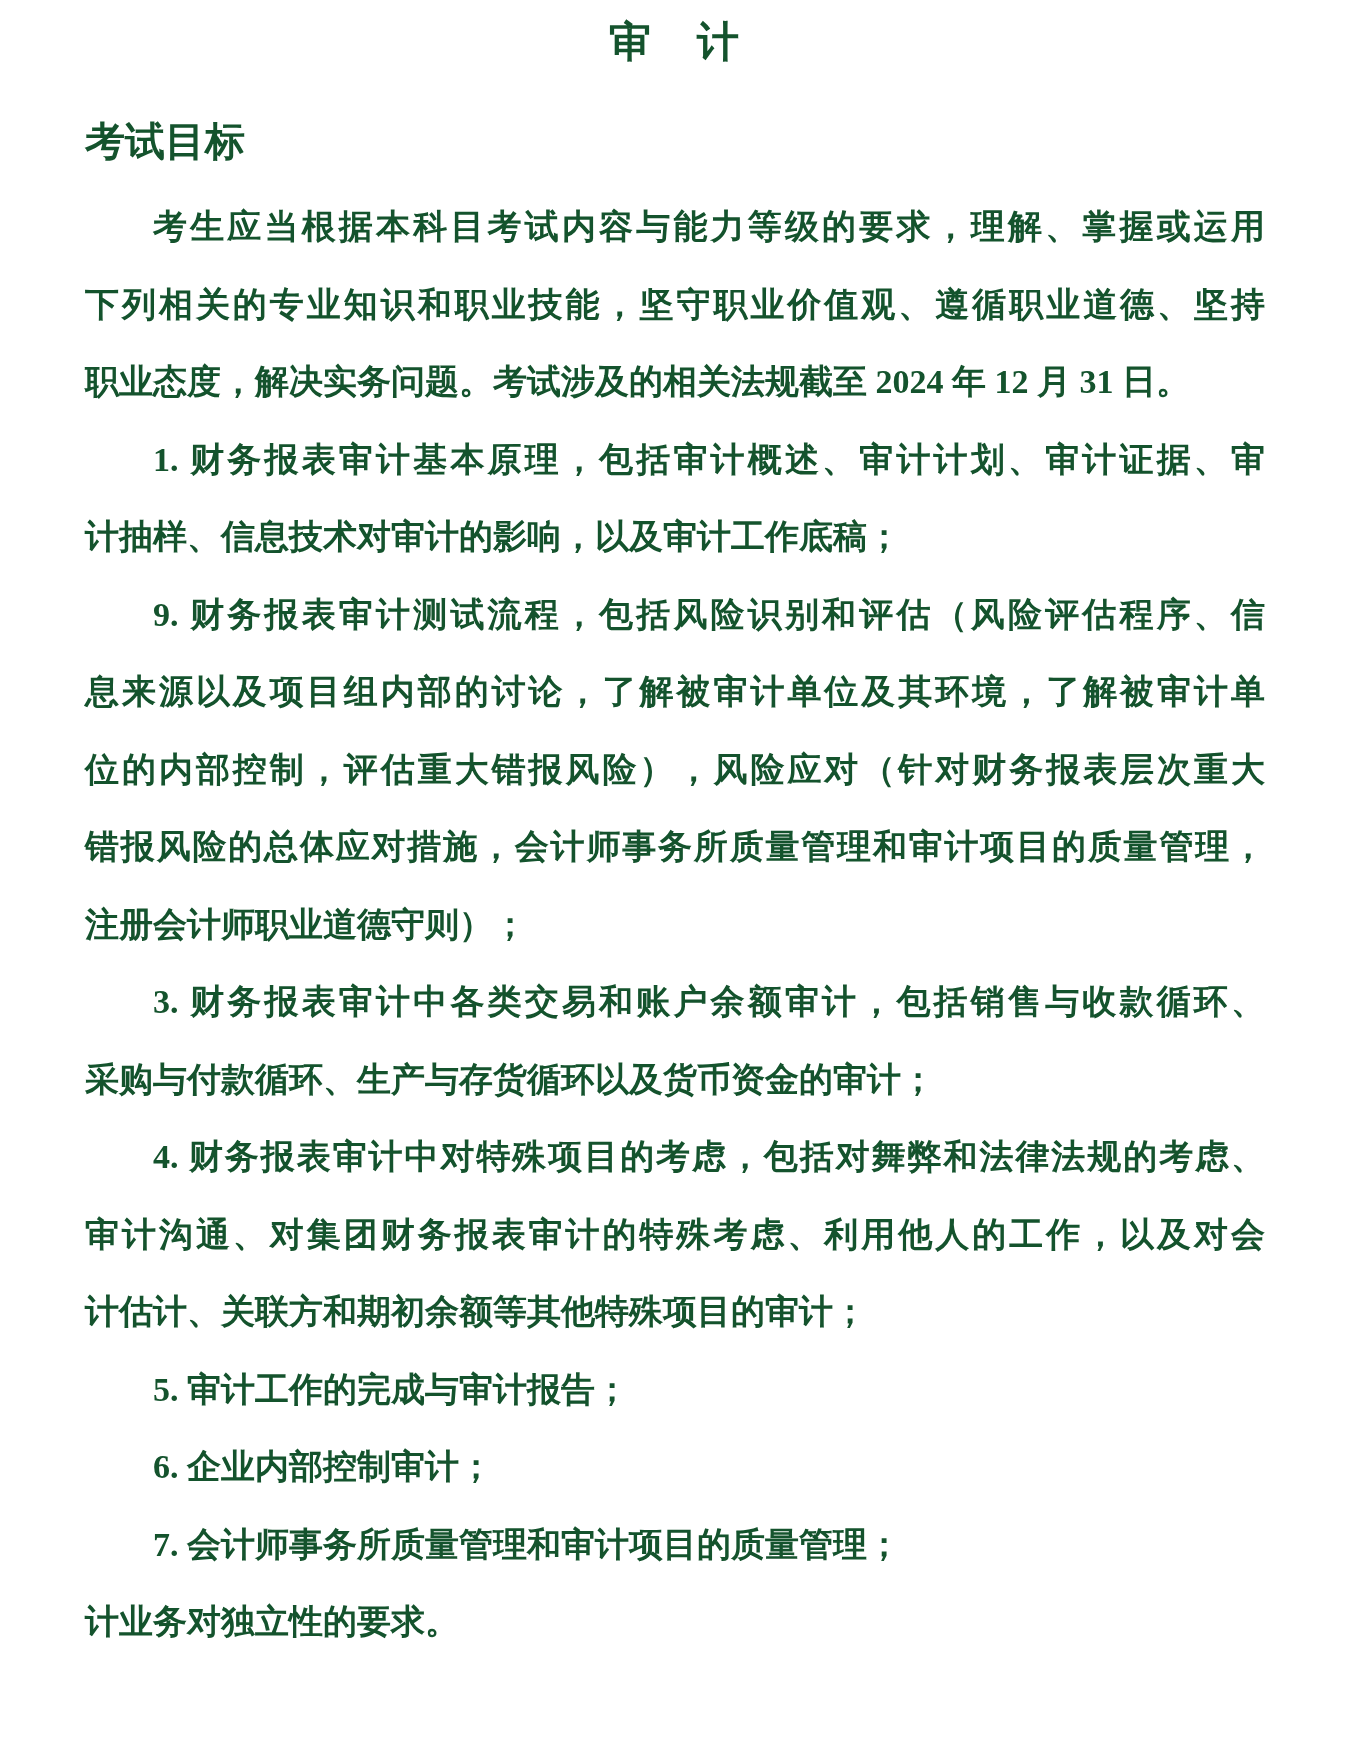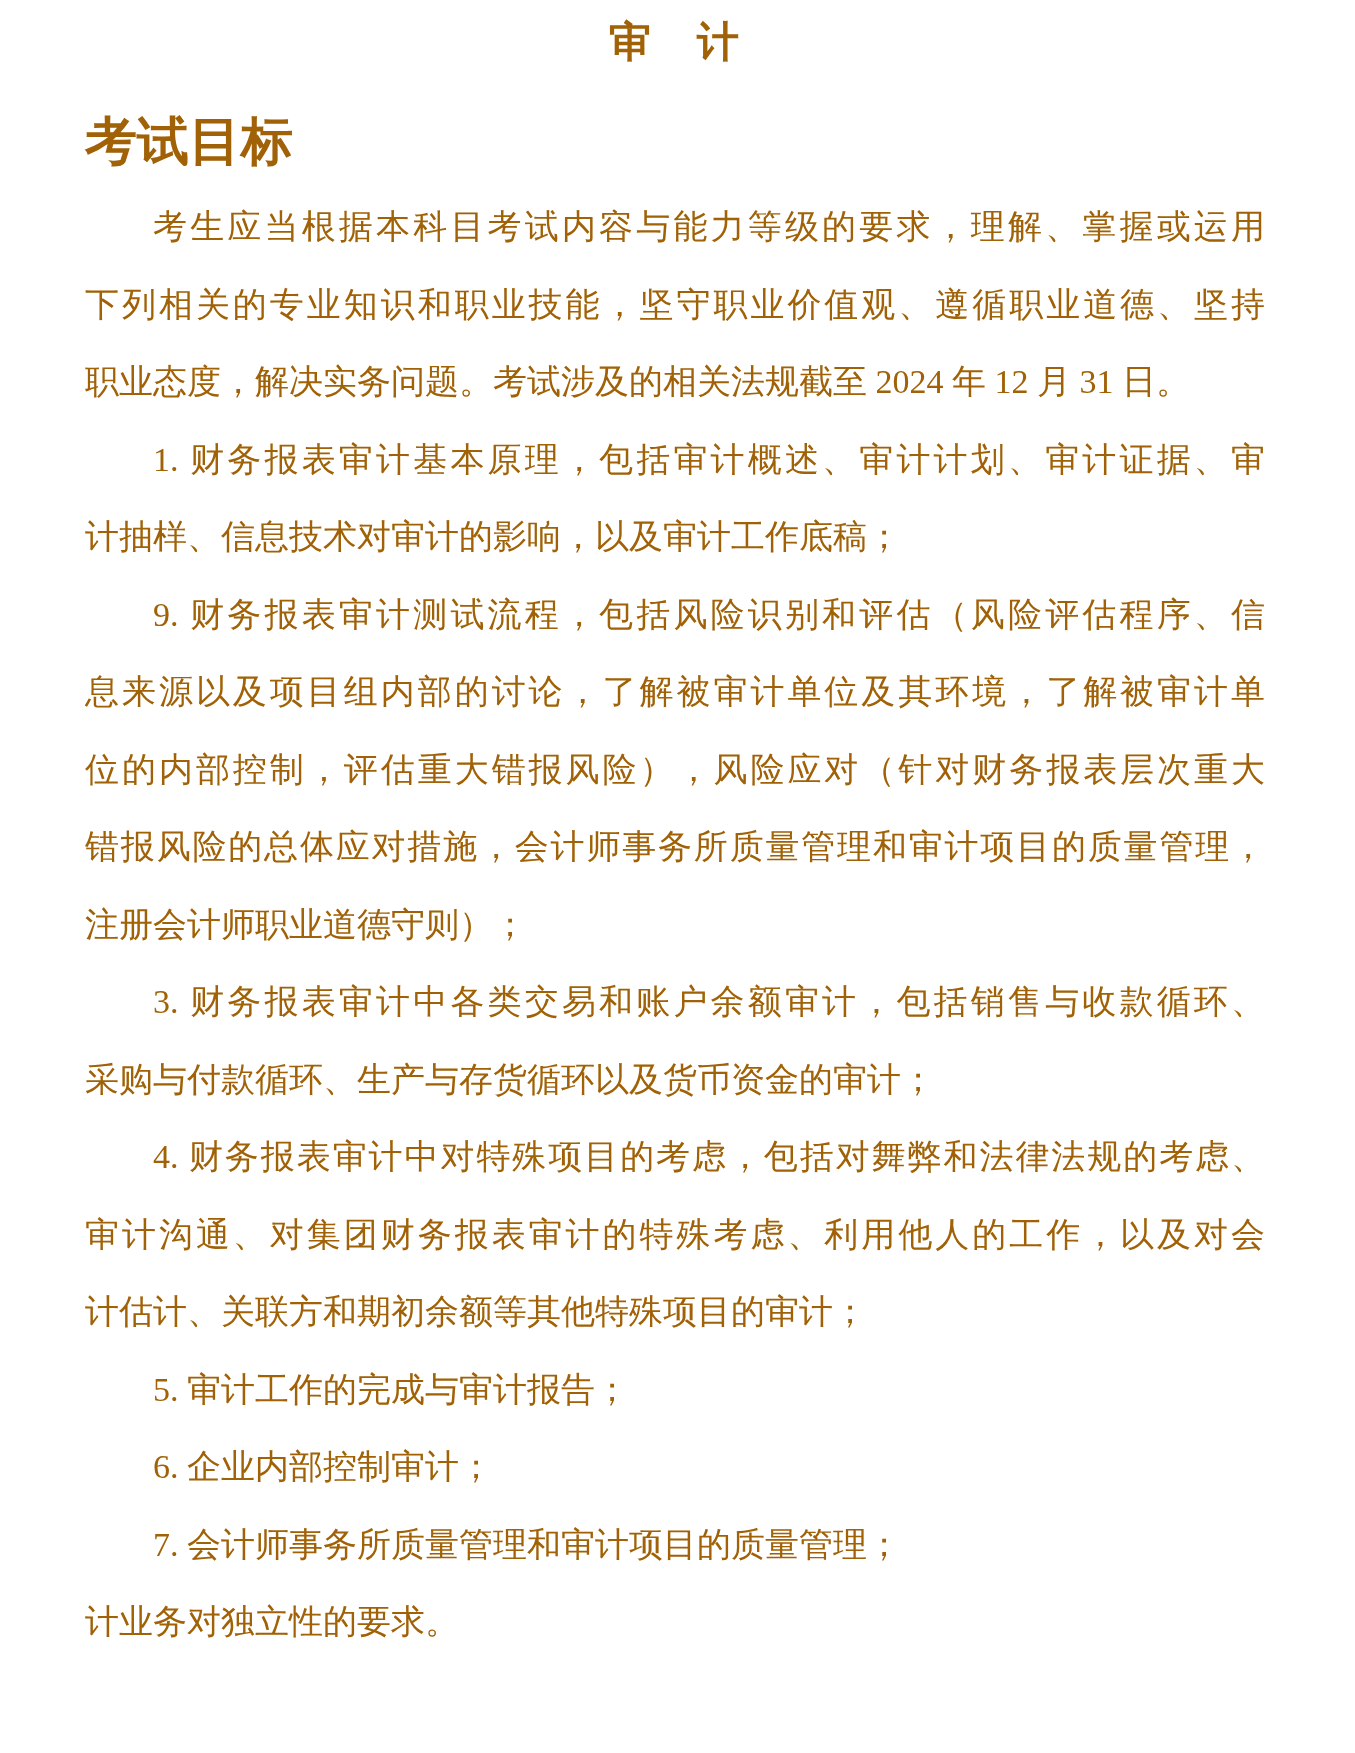--- a/index.html
+++ b/index.html
@@ -7,58 +7,59 @@
     padding: 0;
     background: #ffffff;
   }
   .page {
     position: relative;
     width: 1355px;
     height: 1753px;
     background: #ffffff;
     overflow: hidden;
     font-family: "Liberation Serif", "DejaVu Serif", serif;
-    color: #a16207;
+    color: #14532d;
   }
   .title {
     position: absolute;
     top: 10px;
     left: 85px;
     width: 1180px;
     margin: 0;
     font-size: 42px;
     line-height: 64px;
     font-weight: 700;
     text-align: center;
     letter-spacing: 2px;
   }
   .heading {
     position: absolute;
     top: 112px;
     left: 85px;
     width: 1180px;
     margin: 0;
-    font-size: 52px;
+    font-size: 40px;
     line-height: 60px;
     font-weight: 700;
     text-align: left;
   }
   .doc-body {
     position: absolute;
     top: 188px;
     left: 85px;
     width: 1180px;
     font-size: 34px;
     line-height: 77.5px;
     font-weight: 400;
   }
   .line {
     text-align: justify;
     text-align-last: justify;
     text-justify: inter-character;
+    font-weight: bold;
   }
   .line.first {
     text-indent: 2em;
   }
   .line.last {
     text-align-last: left;
   }
 </style>
 </head>
 <body>

